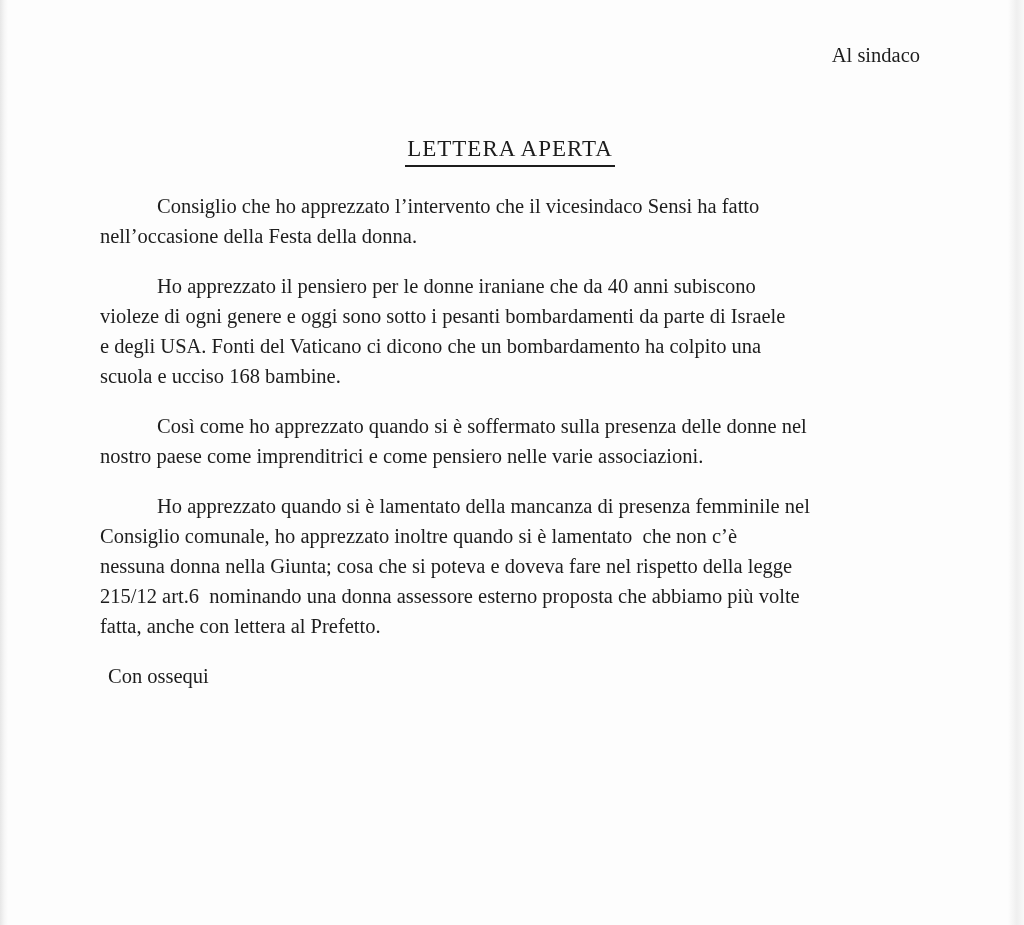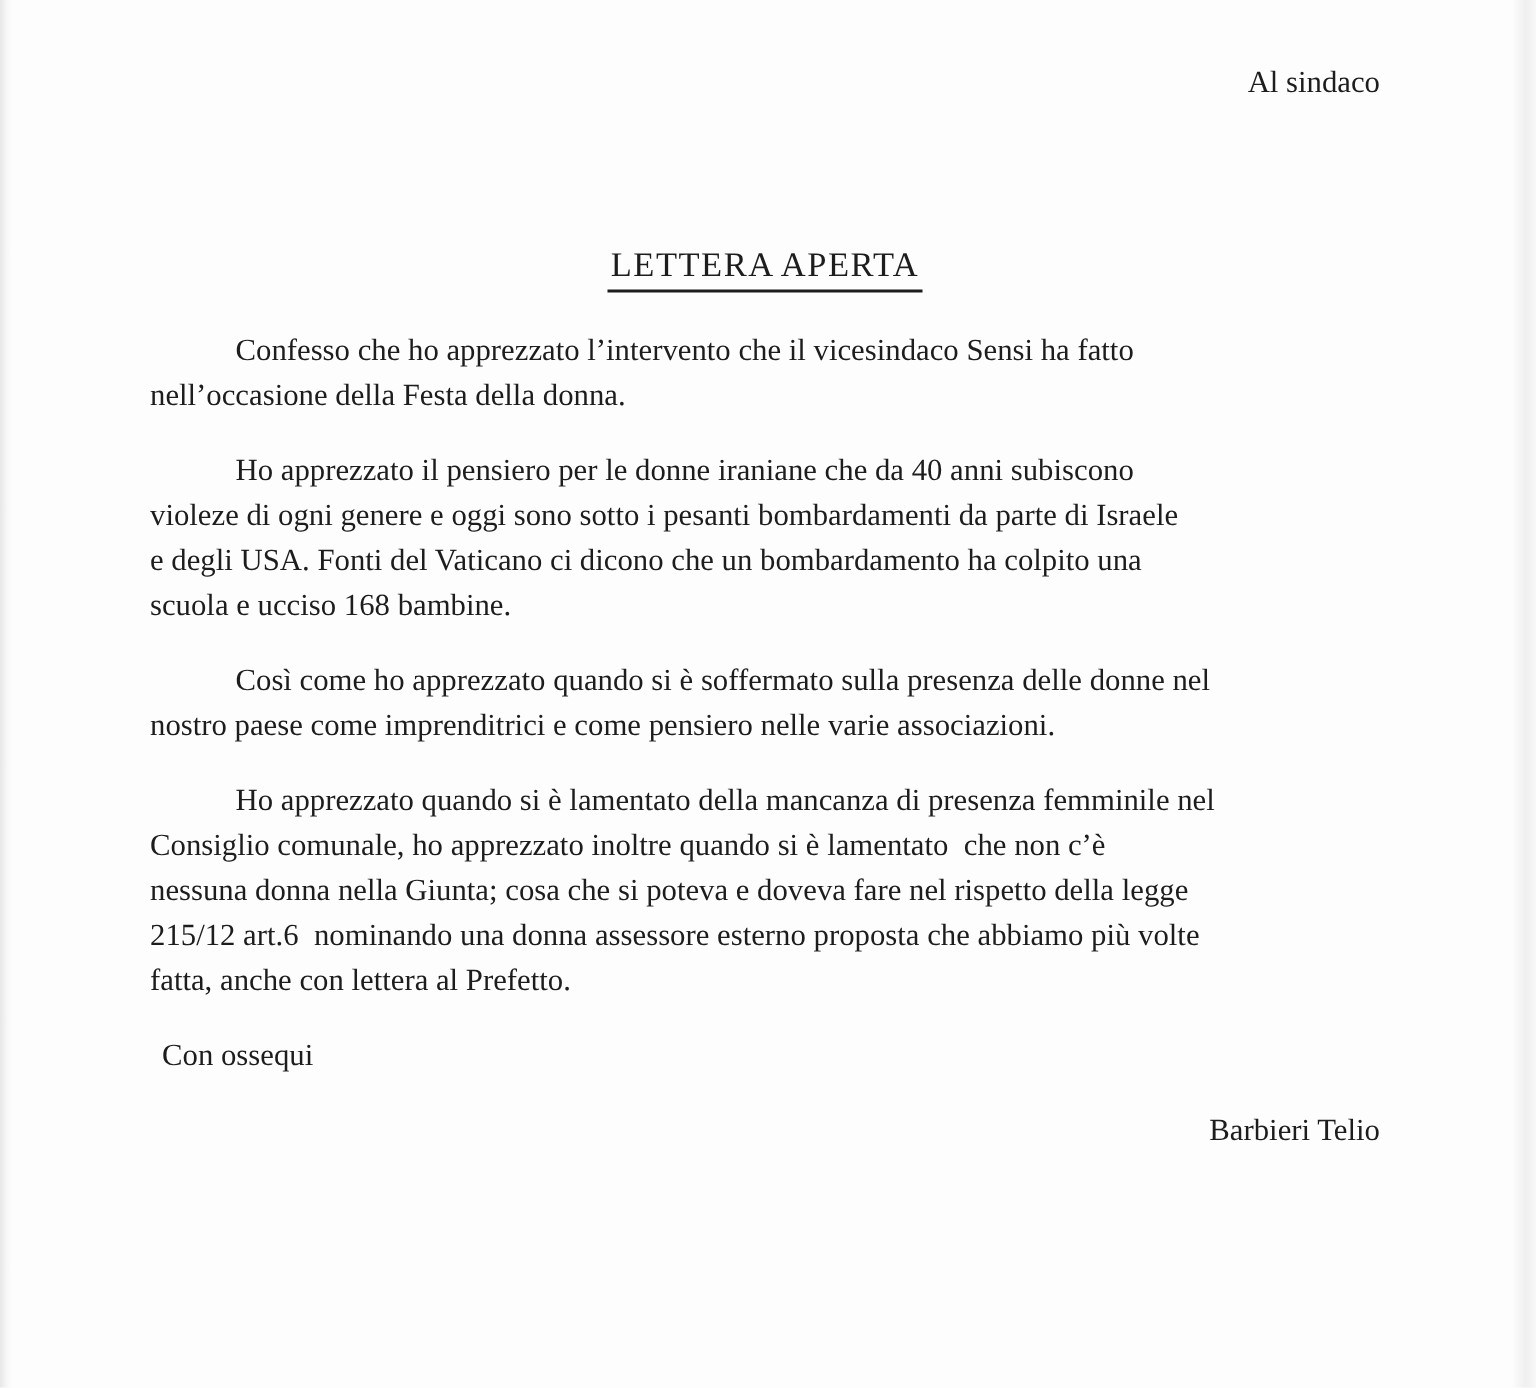--- a/index.html
+++ b/index.html
@@ -36,21 +36,21 @@
     line-height: 30px;
   }
   .recipient-block {
     text-align: right;
   }
   .recipient-line1 {
     margin-bottom: 18px;
   }
   .title-row {
     text-align: center;
-    margin-top: 92px;
+    margin-top: 64px;
     margin-bottom: 24px;
   }
   .letter-title {
     display: inline-block;
     font-size: 23px;
     letter-spacing: 1px;
     border-bottom: 2px solid #1d1d1d;
     padding: 0 2px 1px 2px;
   }
   .para {
@@ -80,35 +80,32 @@
 <div class="content">
 
   <div class="recipient-block">
     <div class="recipient-line1">Al sindaco</div>
   </div>
 
   <div class="title-row">
     <span class="letter-title">LETTERA APERTA</span>
   </div>
 
-  <p class="para">Confesso che ho apprezzato l’intervento che il vicesindaco Sensi ha fatto
+  <p class="para">Consiglio che ho apprezzato l’intervento che il vicesindaco Sensi ha fatto
 nell’occasione della Festa della donna.</p>
   <p class="para">Ho apprezzato il pensiero per le donne iraniane che da 40 anni subiscono
 violeze di ogni genere e oggi sono sotto i pesanti bombardamenti da parte di Israele
 e degli USA. Fonti del Vaticano ci dicono che un bombardamento ha colpito una
 scuola e ucciso 168 bambine.</p>
   <p class="para">Così come ho apprezzato quando si è soffermato sulla presenza delle donne nel
 nostro paese come imprenditrici e come pensiero nelle varie associazioni.</p>
   <p class="para">Ho apprezzato quando si è lamentato della mancanza di presenza femminile nel
 Consiglio comunale, ho apprezzato inoltre quando si è lamentato  che non c’è
 nessuna donna nella Giunta; cosa che si poteva e doveva fare nel rispetto della legge
 215/12 art.6  nominando una donna assessore esterno proposta che abbiamo più volte
 fatta, anche con lettera al Prefetto.</p>
 
   <div class="closing-row">
     <span class="salutation">Con ossequi</span>
   </div>
 
-  <div class="signature-row">
-    <span>Barbieri Telio</span>
-  </div>
 
 </div>
 
 </body></html>

